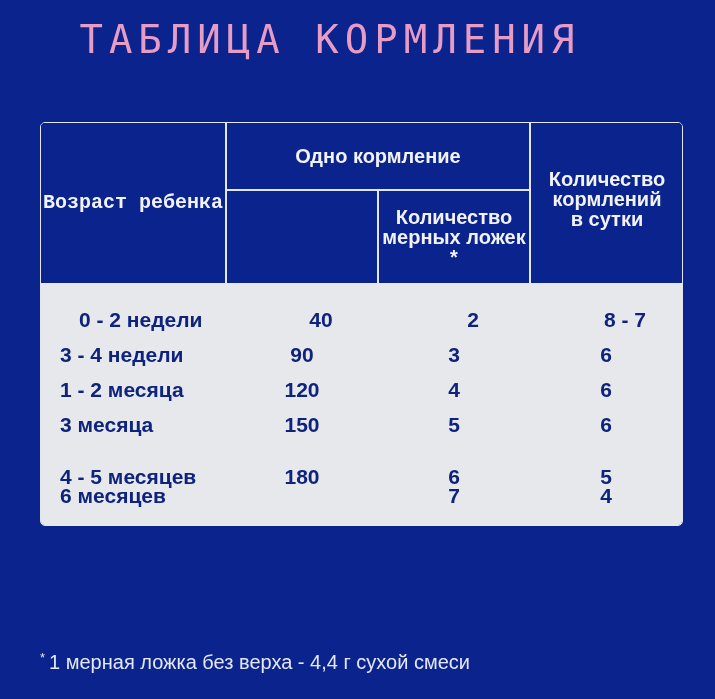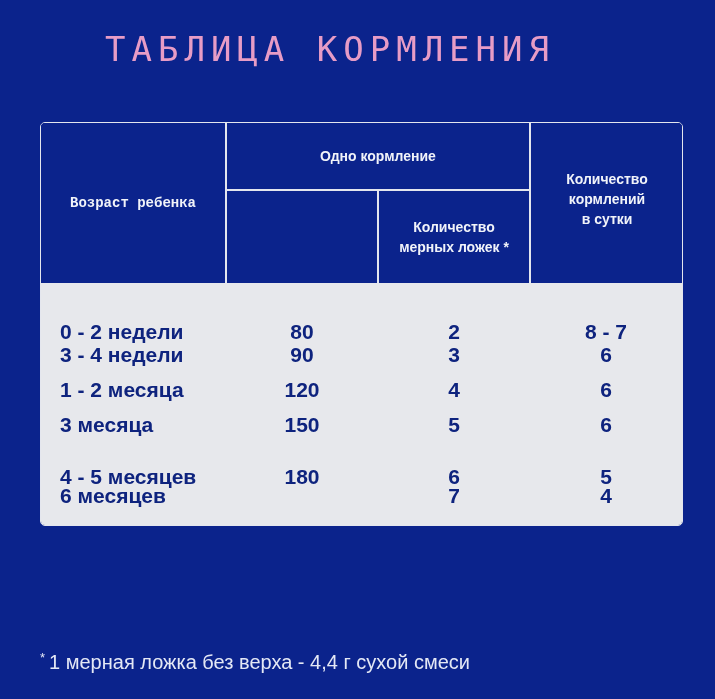--- a/index.html
+++ b/index.html
@@ -9,27 +9,27 @@
   body {
     width: 715px;
     height: 699px;
     background: #0b238c;
     position: relative;
     overflow: hidden;
     font-family: "Liberation Sans", sans-serif;
   }
   .title {
     position: absolute;
-    top: 27px;
+    top: 18px;
     left: 0;
     width: 660px;
     text-align: center;
     color: #e79cc6;
     font-family: "DejaVu Sans Mono", monospace;
-    font-size: 34px;
+    font-size: 39px;
     letter-spacing: 6px;
     font-weight: normal;
     line-height: 44px;
   }
   .table-wrap {
     position: absolute;
     left: 40px;
     top: 122px;
     width: 643px;
     height: 404px;
@@ -52,21 +52,21 @@
   }
   .hcell {
     position: absolute;
     display: flex;
     align-items: center;
     justify-content: center;
     text-align: center;
     color: #f1f3f9;
     font-family: "Liberation Sans", sans-serif;
     font-weight: bold;
-    font-size: 14px;
+    font-size: 20px;
     line-height: 20px;
   }
   .hcell span { display: block; }
   .tbody {
     position: absolute;
     left: 0;
     top: 160px;
     width: 100%;
     height: 244px;
     background: #e7e8ec;
@@ -131,23 +131,23 @@
     <div class="hcell" style="left:490px; top:0; width:152px; height:160px; padding-bottom:8px; box-sizing:border-box;">
       <div>
         <span>Количество</span>
         <span>кормлений</span>
         <span>в сутки</span>
       </div>
     </div>
   </div>
 
   <div class="tbody">
-    <div class="row" style="top:31px;">
+    <div class="row" style="top:19px;margin-left:19px;">
       <span class="cell c-age">0 - 2 недели</span>
-      <span class="cell c-water">80</span>
+      <span class="cell c-water">40</span>
       <span class="cell c-spoons">2</span>
       <span class="cell c-feed">8 - 7</span>
     </div>
     <div class="row" style="top:54px;padding-left:14px;">
       <span class="cell c-age">3 - 4 недели</span>
       <span class="cell c-water">90</span>
       <span class="cell c-spoons">3</span>
       <span class="cell c-feed">6</span>
     </div>
     <div class="row" style="top:89px;">

